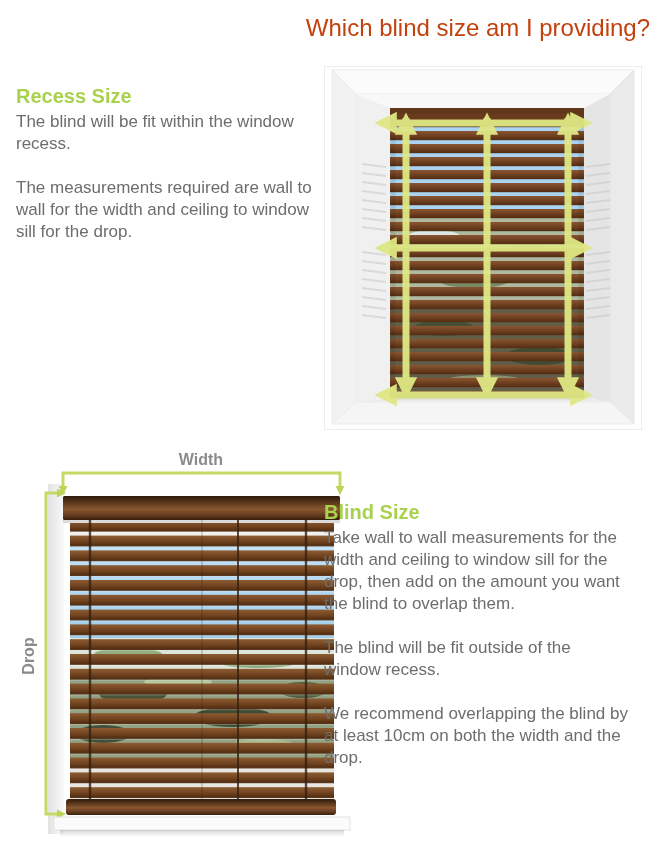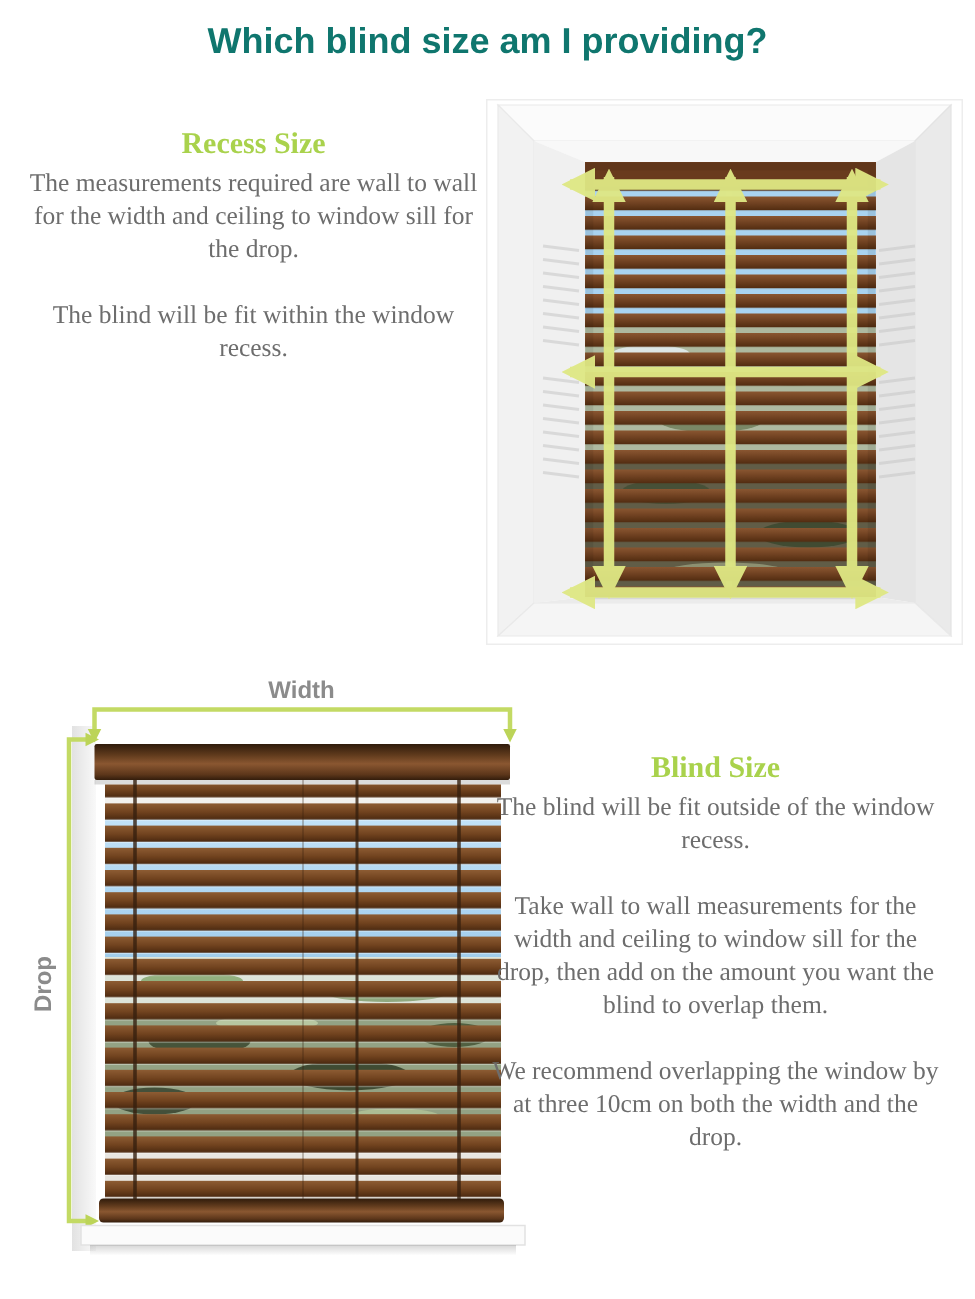--- a/index.html
+++ b/index.html
@@ -1,45 +1,45 @@
 <!DOCTYPE html>
 <html><head>
 <meta charset="utf-8">
 <style>
   html,body{margin:0;padding:0;background:#ffffff;}
   #page{
     position:relative;width:650px;height:866px;background:#ffffff;overflow:hidden;
     font-family:"Liberation Sans", sans-serif;
   }
   .page-title{
-    position:absolute;top:14px;left:0;width:650px;text-align:center;
-    font-size:24px;font-weight:bold;color:#0f766e;letter-spacing:0px;
+    position:absolute;top:14px;left:0;width:650px;text-align:right;
+    font-size:24px;font-weight:normal;color:#c2410c;letter-spacing:0px;
   }
-  .text-col{position:absolute;text-align:center;color:#6d6d6d;font-size:17px;line-height:22px;font-family:Liberation Serif, serif;}
+  .text-col{position:absolute;color:#6d6d6d;font-size:17px;line-height:22px;}
   .text-col h2{margin:0 0 3px 0;font-size:20px;line-height:24px;color:#a9d24c;font-weight:bold;}
   .text-col p{margin:0 0 22px 0;}
   #recess-text{left:16px;top:84px;width:306px;}
   #blind-text{left:324px;top:500px;width:306px;}
   .photo{position:absolute;}
   #window-photo{left:324px;top:66px;width:318px;height:364px;}
   #blind-photo{left:0px;top:432px;width:340px;height:426px;padding-left:18px;}
   svg{display:block;}
   .dim-label{font-size:16px;font-weight:bold;fill:#8b8b8b;}
 </style>
 </head>
 <body>
 
 <div id="page">
 
   <div class="page-title">Which blind size am I providing?</div>
 
   <div id="recess-text" class="text-col">
     <h2>Recess Size</h2>
+    <p>The blind will be fit within the window recess.</p>
     <p>The measurements required are wall to wall for the width and ceiling to window sill for the drop.</p>
-    <p>The blind will be fit within the window recess.</p>
   </div>
 
   <div id="window-photo" class="photo">
     <svg width="318" height="364" viewBox="0 0 318 364">
       <defs>
         <linearGradient id="rslatG" x1="0" y1="0" x2="0" y2="1">
           <stop offset="0" stop-color="#8a5631"></stop>
             <stop offset="0.55" stop-color="#6d3f1f"></stop>
             <stop offset="1" stop-color="#512c11"></stop>
         </linearGradient>
@@ -208,18 +208,18 @@
 
       <g>
         <rect x="36" y="385" width="296" height="13" fill="#fbfbfb" stroke="#e2e2e2"></rect>
         <rect x="42" y="398" width="284" height="7" fill="url(#shadowG)"></rect>
       </g>
     </svg>
   </div>
 
   <div id="blind-text" class="text-col">
     <h2>Blind Size</h2>
+    <p>Take wall to wall measurements for the width and ceiling to window sill for the drop, then add on the amount you want the blind to overlap them.</p>
     <p>The blind will be fit outside of the window recess.</p>
-    <p>Take wall to wall measurements for the width and ceiling to window sill for the drop, then add on the amount you want the blind to overlap them.</p>
-    <p>We recommend overlapping the window by at three 10cm on both the width and the drop.</p>
+    <p>We recommend overlapping the blind by at least 10cm on both the width and the drop.</p>
   </div>
 
 </div>
 
 </body></html>

